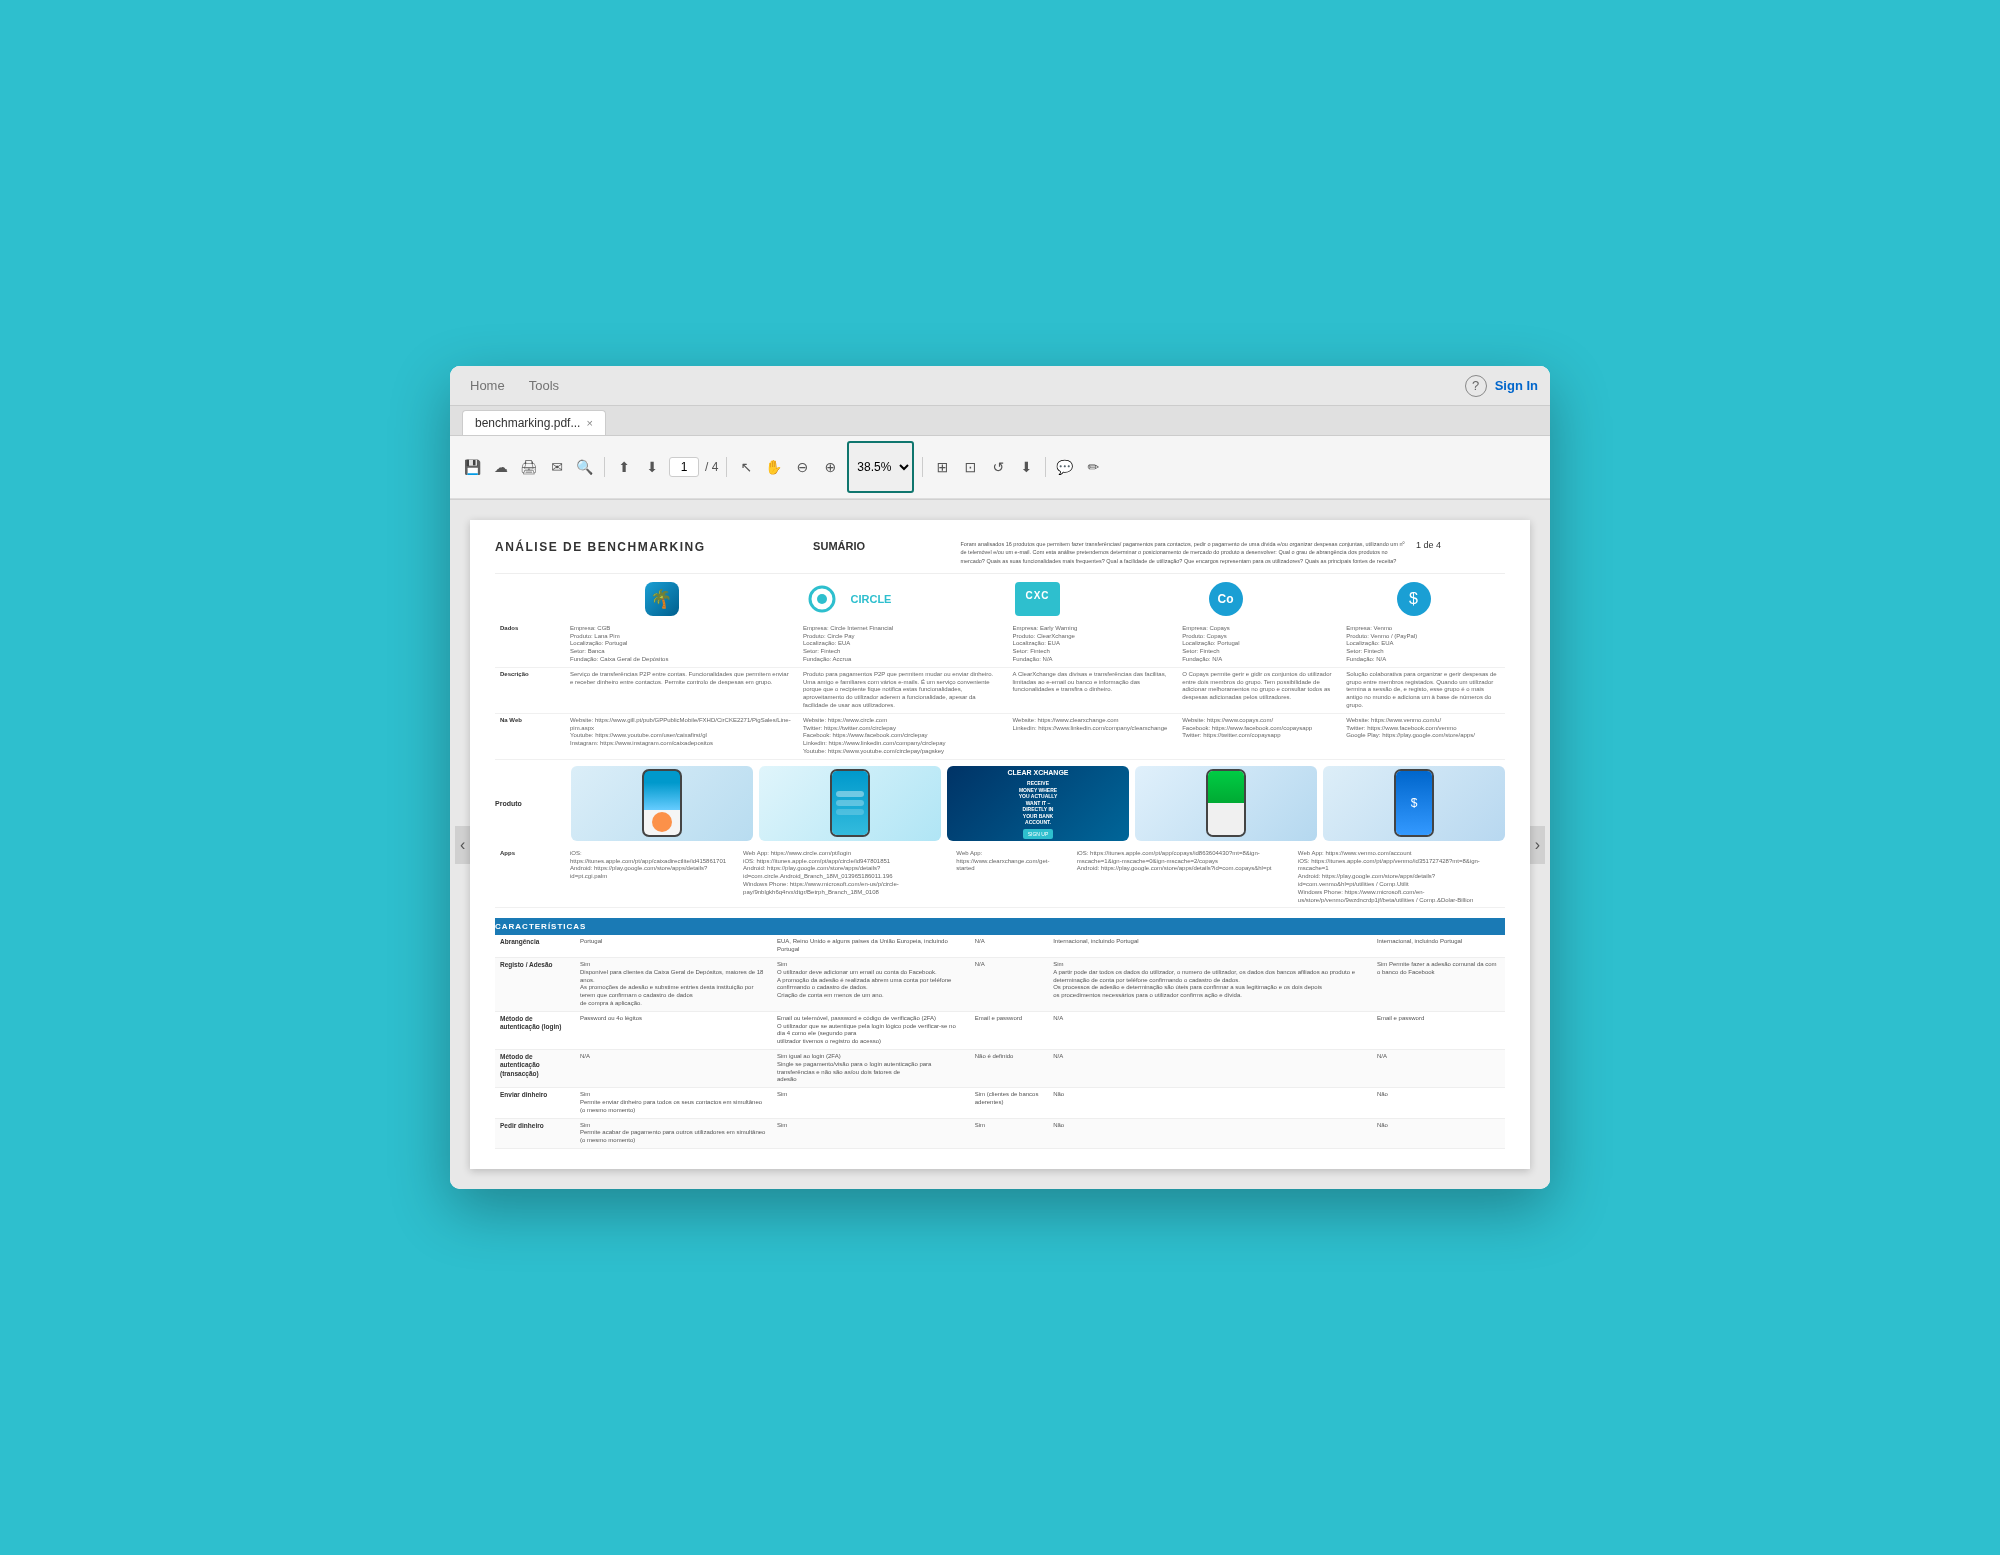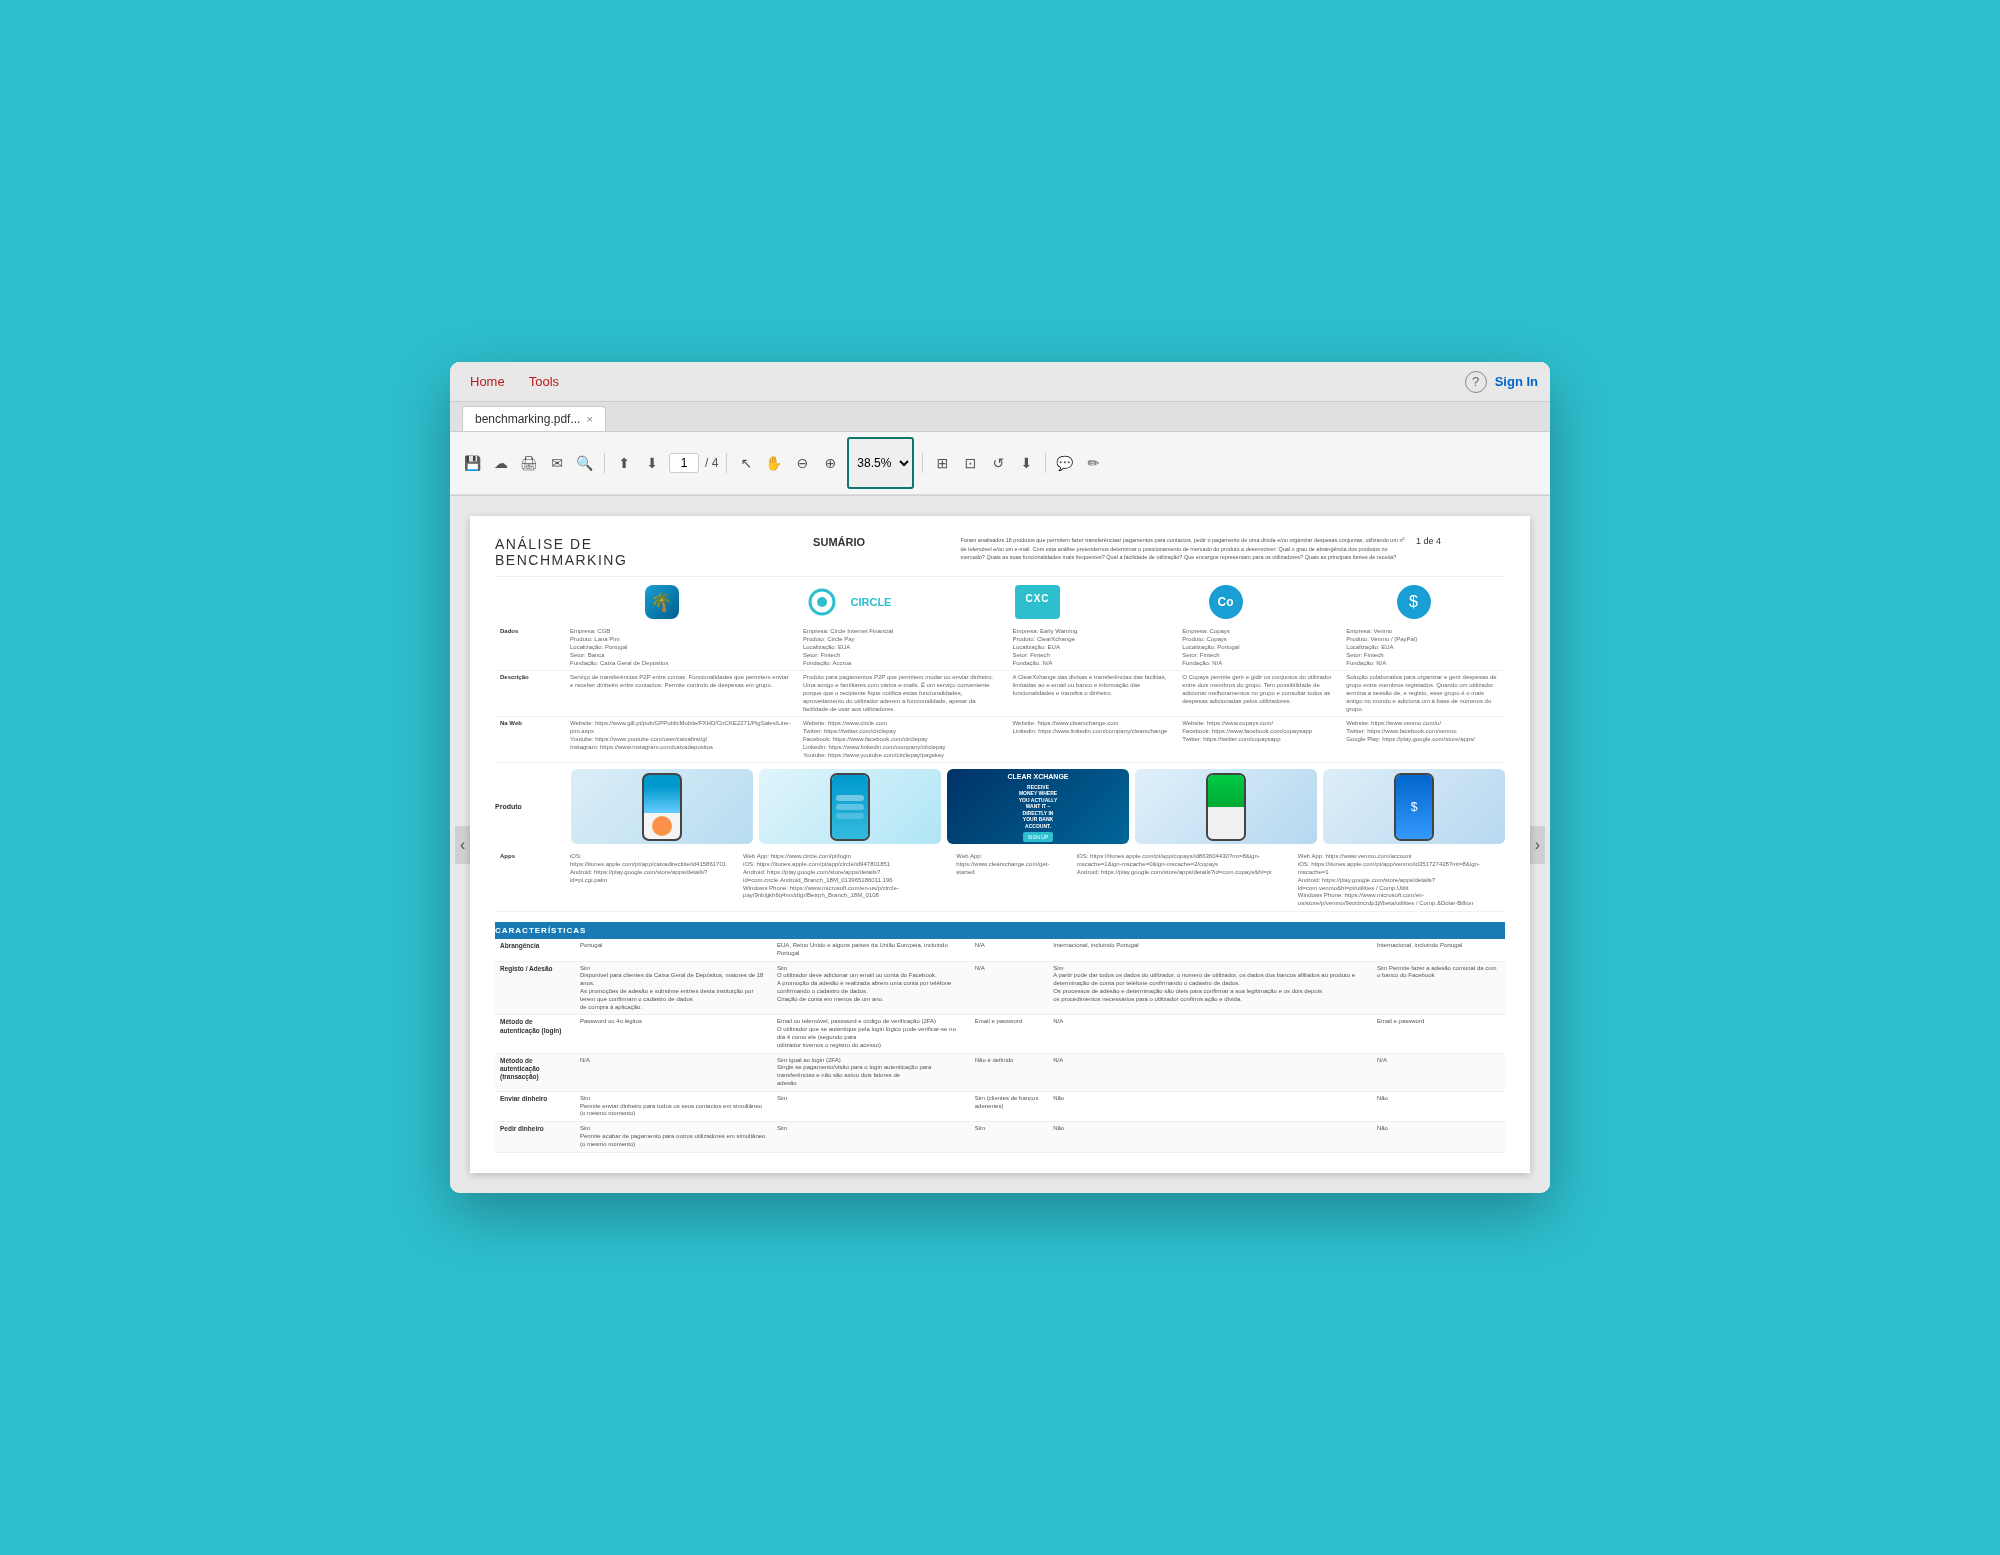--- a/index.html
+++ b/index.html
@@ -27,21 +27,21 @@
     .browser-nav {
       display: flex;
       align-items: center;
       padding: 8px 12px;
       gap: 8px;
       background: #e8e8e8;
       border-bottom: 1px solid #ccc;
     }
     .nav-item {
       font-size: 13px;
-      color: #b91c1c;
+      color: #737373;
       padding: 4px 8px;
       cursor: pointer;
     }
     .tab-bar {
       display: flex;
       align-items: center;
       padding: 0 12px;
       background: #e0e0e0;
       border-bottom: 1px solid #ccc;
     }
@@ -280,21 +280,21 @@
   </div>
 
   <div class="pdf-content">
     <button class="pdf-nav-left">‹</button>
     <button class="pdf-nav-right">›</button>
 
     <div class="pdf-page">
 
       <div style="display:grid; grid-template-columns: 1fr 1fr 2fr 0.4fr; gap:10px; border-bottom: 1px solid #eee; padding-bottom:8px; margin-bottom:8px;">
         <div>
-          <span style="font-size:14px; font-weight:normal; color:#333; letter-spacing:1.5px;">ANÁLISE DE BENCHMARKING</span>
+          <span style="font-size:12px; font-weight:bold; color:#333; letter-spacing:1.5px;">ANÁLISE DE BENCHMARKING</span>
         </div>
         <div style="text-align:center;">
           <span style="font-size:11px; font-weight:bold; color:#333;">SUMÁRIO</span>
         </div>
         <div>
           <span style="font-size:5.5px; color:#555; line-height:1.5;">Foram analisados 16 produtos que permitem fazer transferências/ pagamentos para contactos, pedir o pagamento de uma dívida e/ou organizar despesas conjuntas, utilizando um nº de telemóvel e/ou um e-mail. Com esta análise pretendemos determinar o posicionamento de mercado do produto a desenvolver: Qual o grau de abrangência dos produtos no mercado? Quais as suas funcionalidades mais frequentes? Qual a facilidade de utilização? Que encargos representam para os utilizadores? Quais as principais fontes de receita?</span>
         </div>
         <div style="text-align:left;">
           <span style="font-size:9px; color:#333;">1 de 4</span>
         </div>

